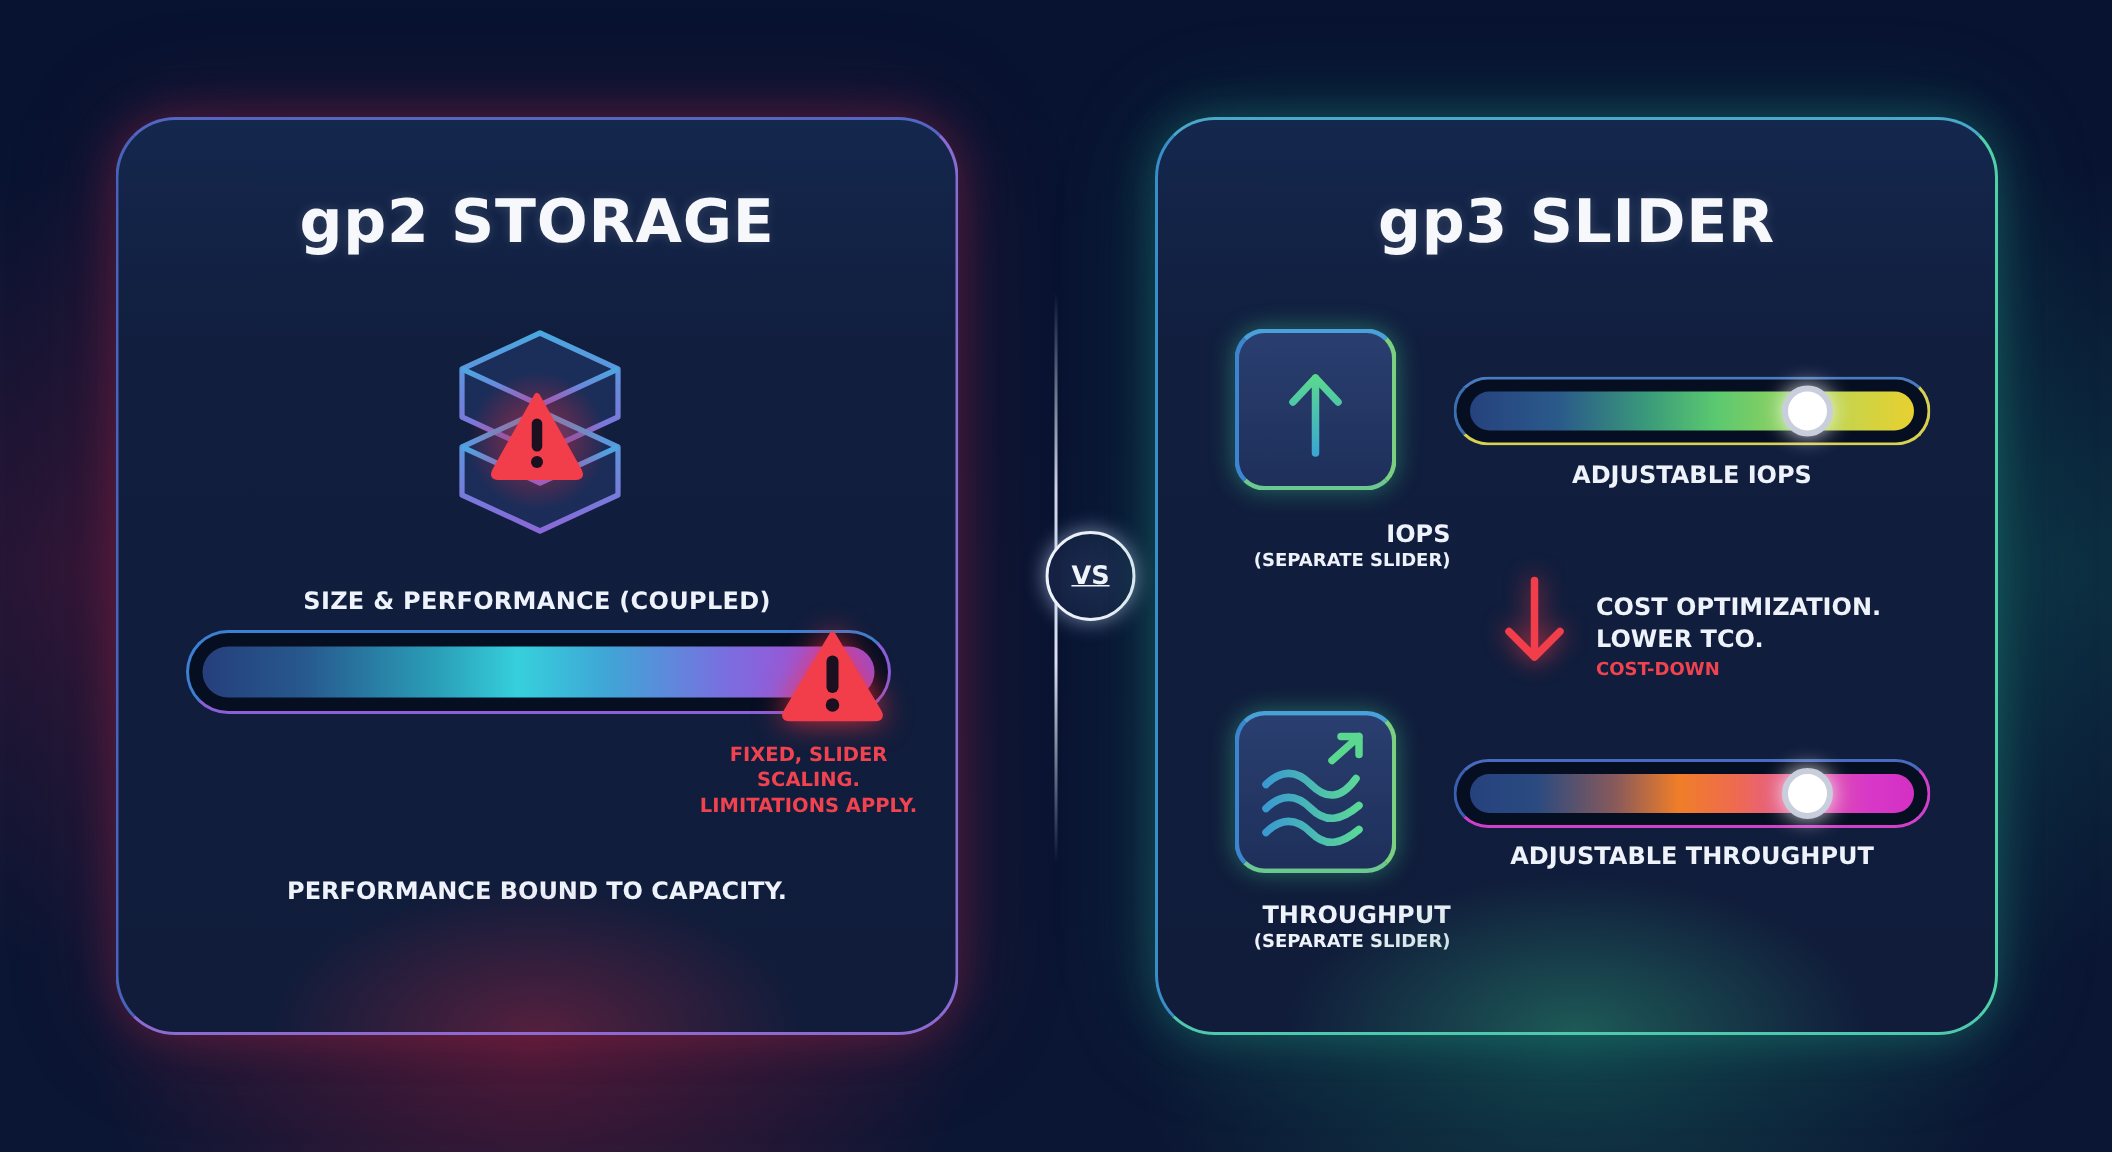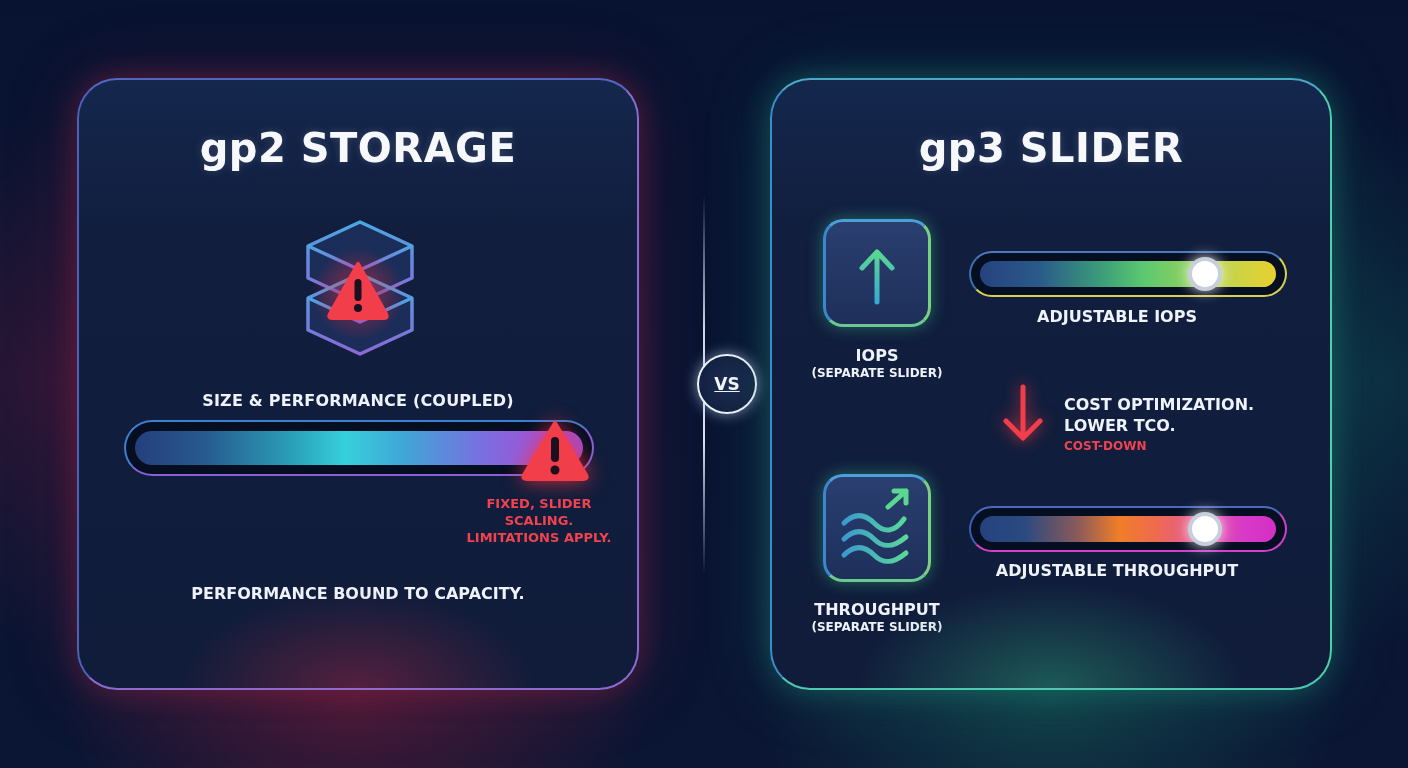--- a/index.html
+++ b/index.html
@@ -108,21 +108,21 @@
     position: absolute; width: 108px; height: 108px; border-radius: 20px;
     background: linear-gradient(180deg, #2a3f70 0%, #1e2f5a 100%);
     border: 3px solid #4a9ad8;
     border-color: #4aa0d8 #7ad080 #6ac890 #3c86d0;
     box-shadow: 0 0 16px rgba(60,200,140,0.45);
   }
   .iops-box { left: 51px; top: 139px; }
   .tp-box { left: 51px; top: 394px; }
   .icon-box svg { position: absolute; left: 0; top: 0; }
   .side-label {
-    position: absolute; left: 15px; width: 180px; text-align: center;
+    position: absolute; left: 15px; width: 180px; text-align: right;
     color: #eef2fa; font-weight: 700;
   }
   .side-label .main { font-size: 16px; display: block; line-height: 19px; }
   .side-label .sub { font-size: 12px; display: block; line-height: 16px; }
   .iops-label { top: 266px; }
   .tp-label { top: 520px; }
 
   .iops-bar-outer {
     left: 197px; top: 171px; width: 318px; height: 46px;
     border: 2px solid #3a6fb0;
@@ -142,21 +142,21 @@
     background: linear-gradient(90deg, #26427e 0%, #2a4a80 15%, #8a5a5a 33%, #f07e28 47%, #ee6a50 60%, #e058a0 75%, #d838c8 90%, #d430c4 100%);
   }
   .knob {
     position: absolute; width: 34px; height: 34px; border-radius: 50%;
     background: #ffffff; border: 4px solid #c8cedc;
     box-shadow: 0 0 14px rgba(255,255,255,0.85);
   }
   .iops-knob { left: 416px; top: 177px; }
   .tp-knob { left: 416px; top: 432px; }
   .bar-caption {
-    position: absolute; left: 186px; width: 318px; text-align: center;
+    position: absolute; left: 197px; width: 318px; text-align: center;
     font-size: 16px; font-weight: 700; color: #eef2fa;
   }
   .iops-caption { top: 227px; }
   .tp-caption { top: 481px; }
 
   .cost-arrow { position: absolute; left: 226px; top: 301px; width: 50px; height: 64px; filter: drop-shadow(0 0 8px rgba(255,60,70,0.8)); }
   .cost-text {
     position: absolute; left: 292px; top: 314px; width: 230px;
     font-size: 16px; font-weight: 700; color: #eef2fa; line-height: 21px;
   }

